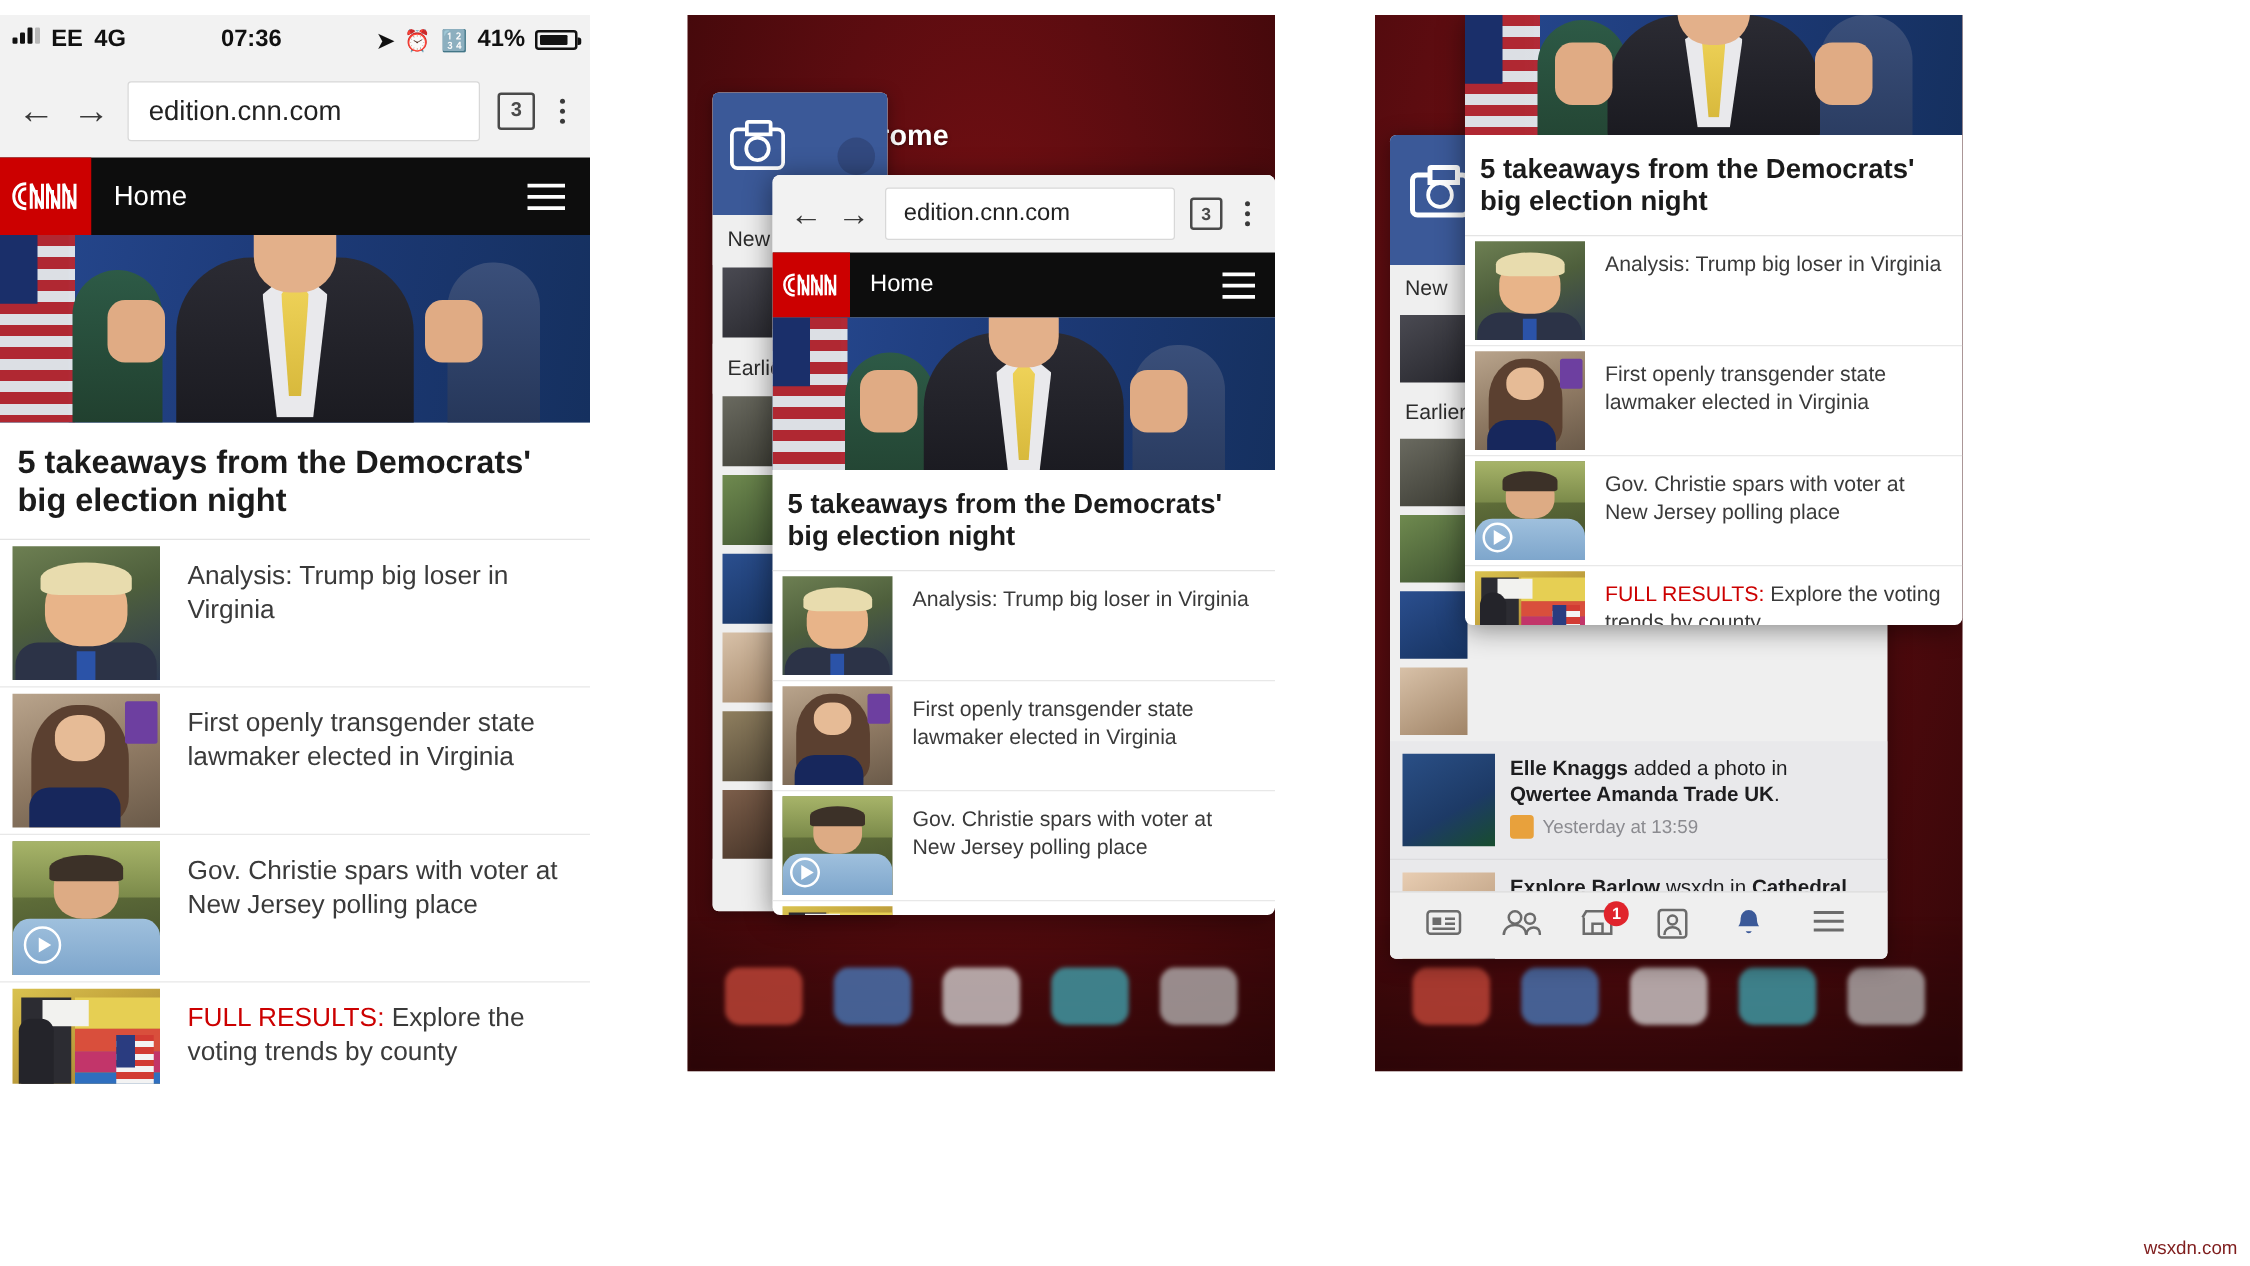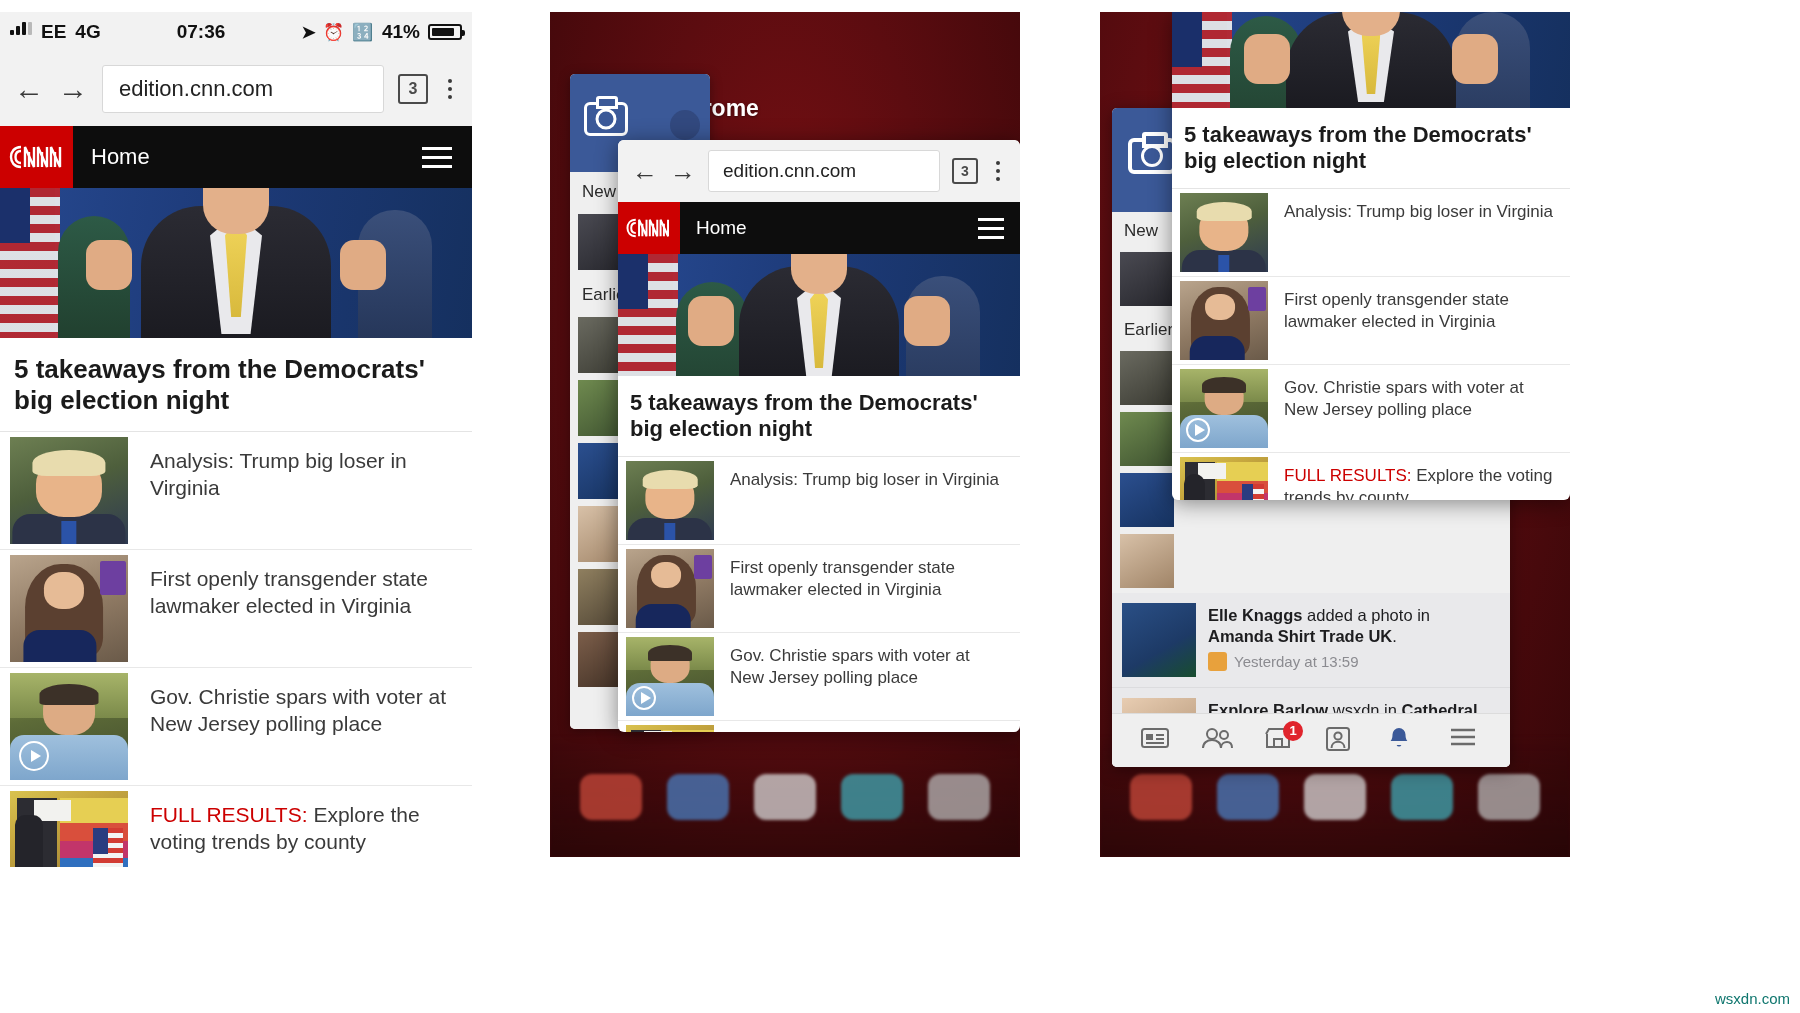--- a/index.html
+++ b/index.html
@@ -304,21 +304,21 @@
   .nb.bell{ color:#3b5998; }
 
   .cnn-overlay {
     position: absolute; left: 72px; top: 0px; right: 0; height: 488px;
     background:#fff; border-radius: 0 0 6px 6px; overflow:hidden;
     box-shadow: 0 3px 22px rgba(0,0,0,.45);
   }
 
   .watermark {
     position: absolute; right: 10px; bottom: 6px;
-    font-size: 15px; color: #0f766e;
+    font-size: 15px; color: #7f1d1d;
   }
 </style>
 </head>
 <body>
 
 <div class="stage">
 
   <div class="panel1">
 
     <div class="statusbar">
@@ -635,21 +635,21 @@
       <div class="fbrow2">
           <span class="av2 av-d"></span>
         </div>
       <div class="fbrow2">
           <span class="av2 av-e"></span>
         </div>
 
       <div class="notif">
         <div class="nav-av navb-av1"></div>
         <div class="ntxt">
-          <b>Elle Knaggs</b><span> added a photo in </span><b>Amanda Shirt Trade UK</b><span>.</span>
+          <b>Elle Knaggs</b><span> added a photo in </span><b>Qwertee Amanda Trade UK</b><span>.</span>
           <div class="meta">
             <span class="badge-ic" style="background:#e8a13c"></span>
             <span>Yesterday at 13:59</span>
           </div>
         </div>
       </div>
 
       <div class="notif">
         <div class="nav-av navb-av2"></div>
         <div class="ntxt">

